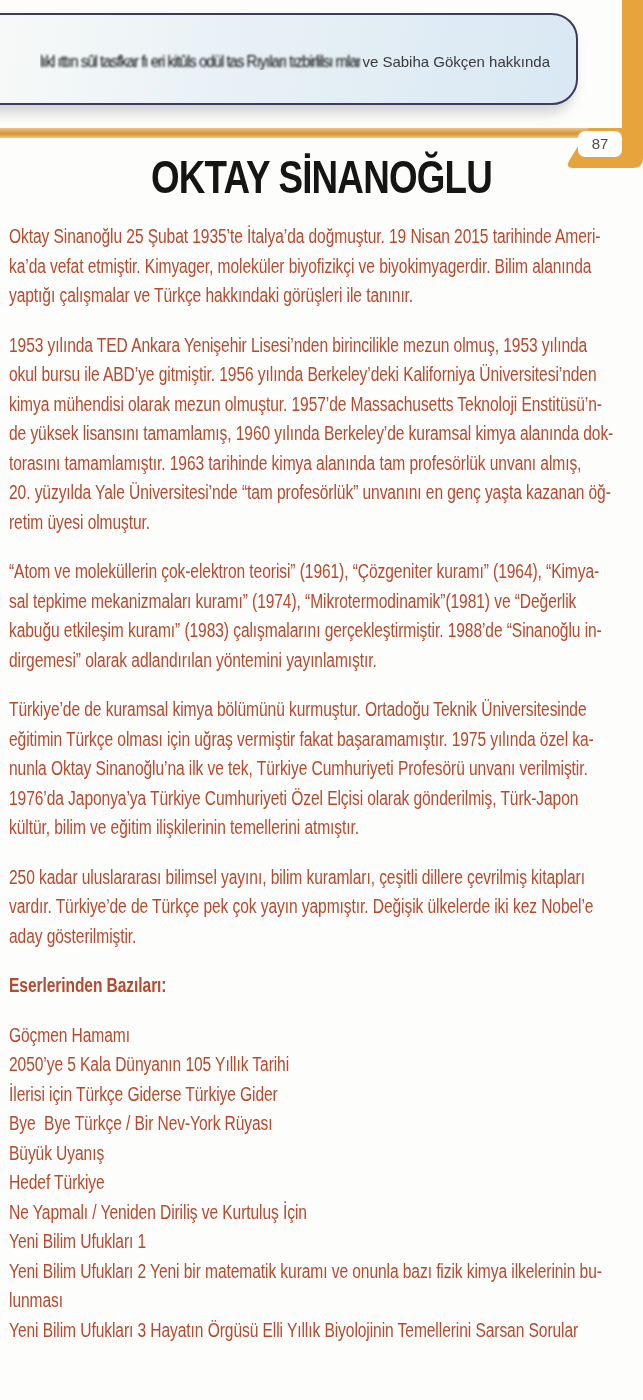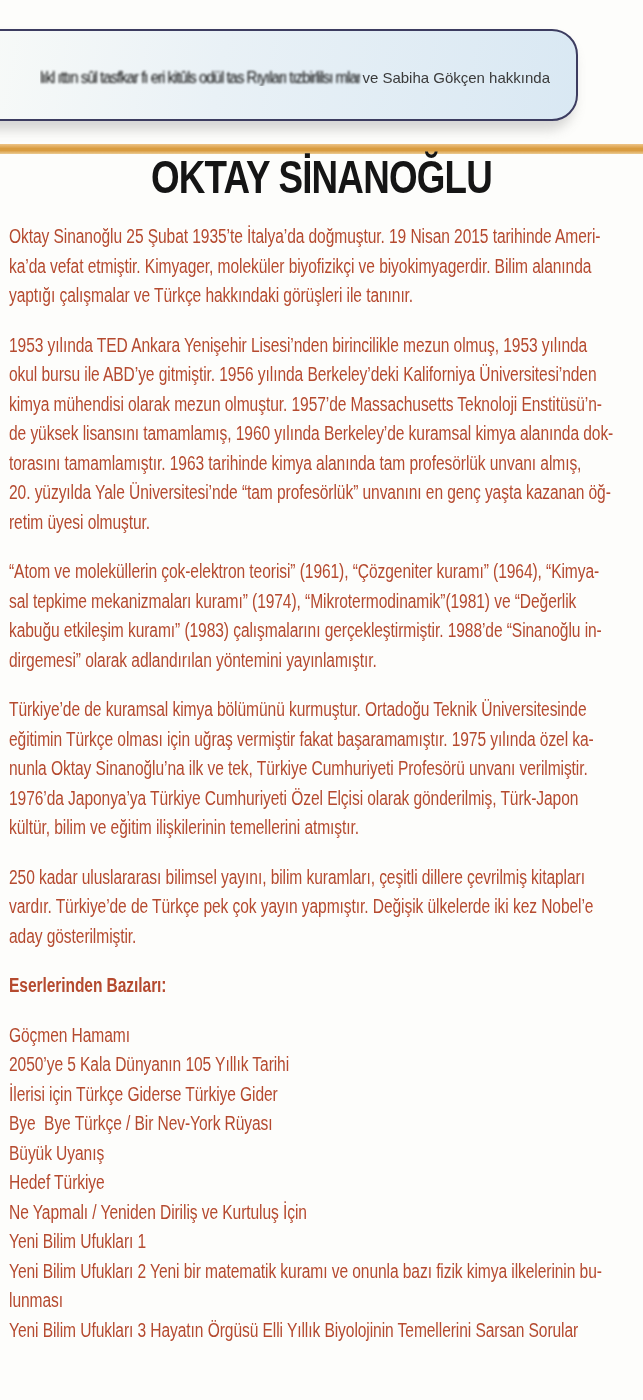--- a/index.html
+++ b/index.html
@@ -5,21 +5,21 @@
   html, body { margin: 0; padding: 0; }
   body {
     width: 643px; height: 1400px;
     background: #fdfdfb;
     font-family: "Liberation Sans", sans-serif;
     overflow: hidden; position: relative;
   }
   .page { position: absolute; inset: 0; }
 
   
-  .header { position: absolute; top: 16px; left: 0; width: 643px; height: 175px; }
+  .header { position: absolute; top: 0; left: 0; width: 643px; height: 175px; }
 
   .info-box {
     position: absolute; left: -18px; top: 13px;
     width: 592px; height: 88px;
     background: linear-gradient(100deg, #f8faf8 0%, #e9f1f6 40%, #d9e8f3 100%);
     border: 2.5px solid #3c3c60;
     border-radius: 8px 26px 26px 12px;
     box-shadow: -4px 9px 12px rgba(110,110,110,0.28);
   }
   .box-line {
@@ -93,20 +93,27 @@
 
     <div class="info-box">
       <div class="box-line">
         <span class="blurred">lıkl ıttın sûl tasfkar fı eri kitûls odül tas Rıyıları tızbirlilsı mlansifğ tûsûdağlıksüoğlu</span>
         <span class="clear-tail">ve Sabiha Gökçen hakkında</span>
       </div>
     </div>
 
     <div class="orange-rule"></div>
 
+    <div class="corner">
+      <svg width="80" height="172" viewBox="0 0 80 172" xmlns="http://www.w3.org/2000/svg">
+        <path d="M 59,0 L 80,0 L 80,158 Q 80,168 70,168 L 10,168 Q 2,168 6,161 L 26,128 L 59,128 Z" fill="#e8a43c"></path>
+        <rect x="15" y="131" width="44" height="26" rx="7" fill="#ffffff"></rect>
+        <text x="37" y="149" text-anchor="middle">87</text>
+      </svg>
+    </div>
 
   </div>
 
   <h1 class="title">OKTAY SİNANOĞLU</h1>
 
   <div class="body-wrap">
     <p>Oktay Sinanoğlu 25 Şubat 1935’te İtalya’da doğmuştur. 19 Nisan 2015 tarihinde Ameri-
 ka’da vefat etmiştir. Kimyager, moleküler biyofizikçi ve biyokimyagerdir. Bilim alanında
 yaptığı çalışmalar ve Türkçe hakkındaki görüşleri ile tanınır.</p>
     <p>1953 yılında TED Ankara Yenişehir Lisesi’nden birincilikle mezun olmuş, 1953 yılında

